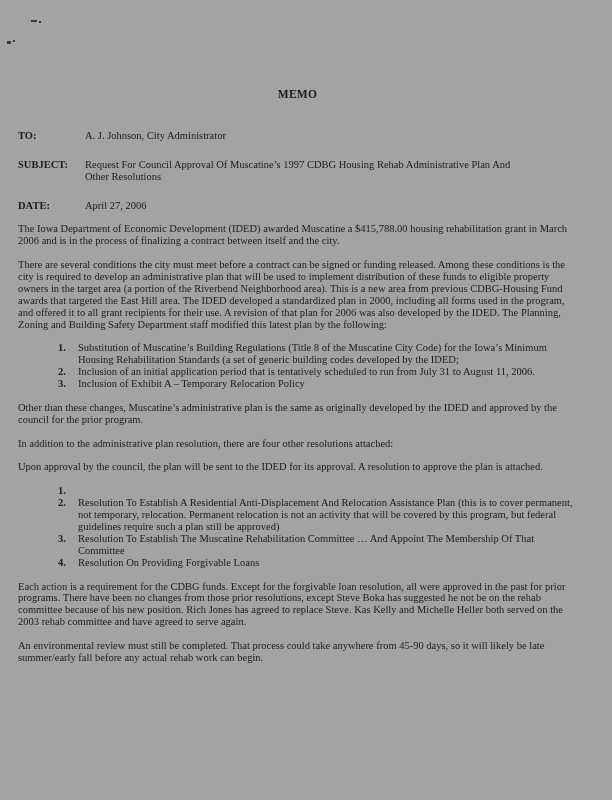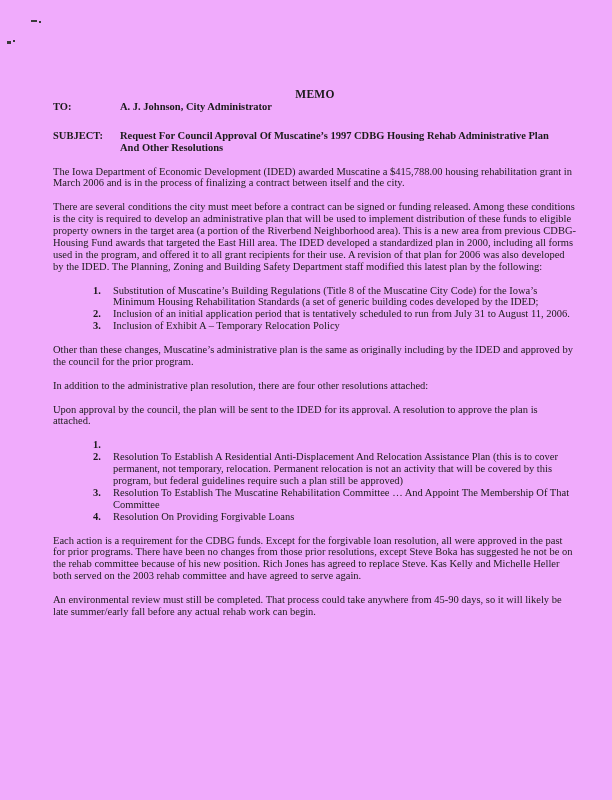--- a/index.html
+++ b/index.html
@@ -4,57 +4,58 @@
 <style>
   html, body {
     margin: 0;
     padding: 0;
     background: #ffffff;
   }
   .page {
     position: relative;
     width: 612px;
     height: 800px;
-    background: #f0abfc;
+    background: #a3a3a3;
     color: #1b1b1b;
     font-family: "Liberation Serif", serif;
     font-size: 10.5px;
     line-height: 11.9px;
     box-sizing: border-box;
-    padding: 89px 35px 0 53px;
+    padding: 89px 35px 0 18px;
     overflow: hidden;
   }
   
   .speck { position: absolute; background: #3a3a3a; }
   .speck-1 { left: 31px; top: 20px; width: 6px; height: 2px; }
   .speck-2 { left: 39px; top: 21px; width: 2px; height: 2px; }
   .speck-3 { left: 7px;  top: 41px; width: 4px; height: 3px; }
   .speck-4 { left: 13px; top: 40px; width: 2px; height: 2px; }
 
   .title {
     margin: 0 0 0 0;
     text-align: center;
     font-weight: bold;
     font-size: 11.5px;
     letter-spacing: 0.3px;
   }
   .header-block {
+    margin-top: 29px;
     margin-bottom: 8px;
   }
   .hrow {
     display: flex;
     margin-bottom: 17px;
   }
   .hrow:last-child { margin-bottom: 0; }
   .hlabel {
     width: 67px;
     flex-shrink: 0;
     font-weight: bold;
   }
-  .hvalue { max-width: 445px; font-weight: bold; }
+  .hvalue { max-width: 445px; }
 
   p.para {
     margin: 11.9px 0;
   }
   .list {
     margin: 11.9px 0;
   }
   .li {
     display: flex;
     padding-left: 40px;
@@ -82,20 +83,24 @@
 
   <div class="header-block">
     <div class="hrow">
       <span class="hlabel">TO:</span>
       <span class="hvalue">A. J. Johnson, City Administrator</span>
     </div>
     <div class="hrow">
       <span class="hlabel">SUBJECT:</span>
       <span class="hvalue">Request For Council Approval Of Muscatine’s 1997 CDBG Housing Rehab Administrative Plan And Other Resolutions</span>
     </div>
+    <div class="hrow">
+      <span class="hlabel">DATE:</span>
+      <span class="hvalue">April 27, 2006</span>
+    </div>
   </div>
 
   <p class="para">The Iowa Department of Economic Development (IDED) awarded Muscatine a $415,788.00 housing rehabilitation grant in March 2006 and is in the process of finalizing a contract between itself and the city.</p>
 
   <p class="para">There are several conditions the city must meet before a contract can be signed or funding released.  Among these conditions is the city is required to develop an administrative plan that will be used to implement distribution of these funds to eligible property owners in the target area (a portion of the Riverbend Neighborhood area). This is a new area from previous CDBG-Housing Fund awards that targeted the East Hill area. The IDED developed a standardized plan in 2000, including all forms used in the program, and offered it to all grant recipients for their use. A revision of that plan for 2006 was also developed by the IDED. The Planning, Zoning and Building Safety Department staff modified this latest plan by the following:</p>
 
   <div class="list">
     <div class="li">
       <span class="num">1.</span>
       <span class="litext"><span class="b">Substitution of Muscatine’s Building Regulations (Title 8 of the Muscatine City Code) for the Iowa’s Minimum Housing Rehabilitation Standards (a set of generic building codes developed by the IDED;</span><span class="n"></span></span>
@@ -103,21 +108,21 @@
     <div class="li">
       <span class="num">2.</span>
       <span class="litext"><span class="b">Inclusion of an initial application period that is tentatively scheduled to run from July 31 to August 11, 2006.</span><span class="n"></span></span>
     </div>
     <div class="li">
       <span class="num">3.</span>
       <span class="litext"><span class="b">Inclusion of Exhibit A – Temporary Relocation Policy</span><span class="n"></span></span>
     </div>
   </div>
 
-  <p class="para">Other than these changes, Muscatine’s administrative plan is the same as originally including by the IDED and approved by the council for the prior program.</p>
+  <p class="para">Other than these changes, Muscatine’s administrative plan is the same as originally developed by the IDED and approved by the council for the prior program.</p>
 
   <p class="para">In addition to the administrative plan resolution, there are four other resolutions attached:</p>
 
   <p class="para">Upon approval by the council, the plan will be sent to the IDED for its approval. A resolution to approve the plan is attached.</p>
 
   <div class="list">
     <div class="li">
       <span class="num">1.</span>
     </div>
     <div class="li">

